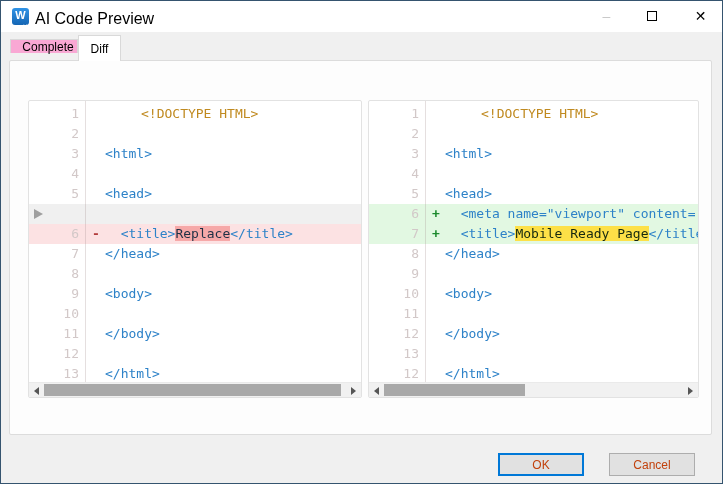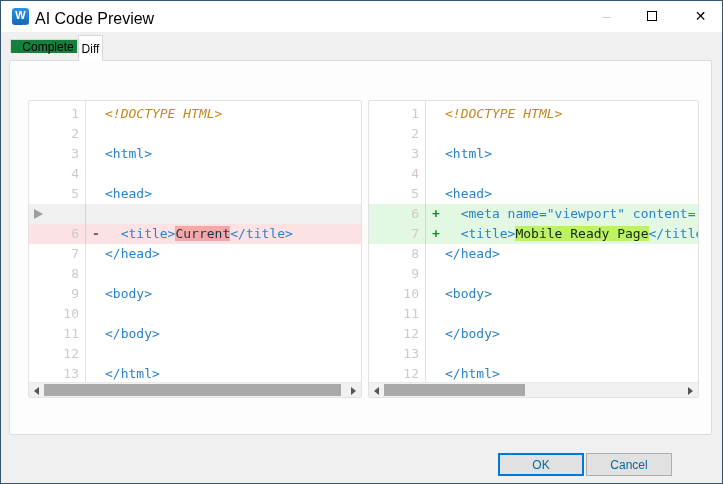--- a/index.html
+++ b/index.html
@@ -14,61 +14,61 @@
   .appicon .arr{position:absolute;right:0px;bottom:-4px;font-size:9px;color:#fff;line-height:9px;}
   .wtitle{position:absolute;left:34px;top:9px;font-size:16px;color:#000;}
   .winbtn{position:absolute;top:0;width:45px;height:30px;display:flex;align-items:center;justify-content:center;}
   .btn-min{left:583px;color:#c9c9c9;font-size:14px;}
   .btn-max{left:628px;}
   .btn-max .sq{width:10px;height:10px;border:1px solid #000;}
   .btn-close{left:677px;font-size:14px;color:#000;}
   
   .tab{position:absolute;font-size:12px;color:#000;background:#ffffff;border:1px solid #d9d9d9;
        display:flex;align-items:center;justify-content:center;}
-  .tab-inactive{left:9px;top:38px;width:68px;height:14px;border-bottom:none;background:#15803d;padding-left:8px;}
-  .tab-active{left:77px;top:34px;width:25px;height:26px;border-bottom:none;z-index:3;}
+  .tab-inactive{left:9px;top:38px;width:68px;height:14px;border-bottom:none;background:#f9a8d4;padding-left:8px;}
+  .tab-active{left:77px;top:34px;width:43px;height:26px;border-bottom:none;z-index:3;}
   .tabpage{position:absolute;left:8px;top:59px;width:703px;height:375px;background:#fdfdfd;
            border:1px solid #dcdcdc;border-radius:2px;z-index:1;}
   
   .seclabel{position:absolute;top:80px;font-size:12px;color:#1a1a1a;}
   .lbl-left{left:24px;} .lbl-right{left:365px;}
   
   .panel{position:absolute;top:99px;height:298px;background:#fff;border:1px solid #e2e2e2;
          border-radius:2px;overflow:hidden;z-index:2;}
   .panel-left{left:27px;width:334px;}
   .panel-right{left:367px;width:331px;}
   .rows{position:absolute;left:0;top:3px;right:0;bottom:15px;overflow:hidden;}
   .crow{position:relative;height:20px;white-space:pre;font-family:"DejaVu Sans Mono",monospace;
         font-size:13px;line-height:20px;}
   .lnum{position:absolute;left:0;top:0;width:50px;text-align:right;color:#d2c8c8;}
   .marker{position:absolute;left:60px;top:0;width:14px;text-align:center;font-weight:bold;}
   .m-removed{color:#b23b3b;} .m-added{color:#1d8a2e;}
   .code{position:absolute;left:76px;top:0;white-space:pre;color:#1f1f1f;}
   .row-removed{background:#fce2e3;} .row-added{background:#e2f8e2;} .row-filler{background:#f0f0f0;}
-  .seg-doctype{color:#c08a20;font-style:italic;}
+  .seg-doctype{color:#c08a20;margin-left:36px;}
   .seg-tag{color:#2d82c8;}
   .seg-hlr{background:#f6a8a8;color:#1d2f44;}
-  .seg-hla{background:#bef264;color:#15280f;}
+  .seg-hla{background:#fde047;color:#15280f;}
   .gutterline{position:absolute;left:56px;top:0;bottom:15px;width:1px;background:rgba(160,140,140,0.28);z-index:4;}
   .tri{position:absolute;left:5px;top:5px;width:0;height:0;border-left:9px solid #9f9f9f;
        border-top:5px solid transparent;border-bottom:5px solid transparent;}
   
   .hscroll{position:absolute;left:0;right:0;bottom:0;height:15px;background:#f1f1f1;border-top:1px solid #eaeaea;}
   .harrow{position:absolute;top:0;width:15px;height:15px;display:flex;align-items:center;justify-content:center;}
   .harrow-l{left:0;} .harrow-r{right:0;}
   .harrow .a{width:0;height:0;border-top:4px solid transparent;border-bottom:4px solid transparent;}
   .harrow-l .a{border-right:5px solid #555;}
   .harrow-r .a{border-left:5px solid #555;}
   .hthumb{position:absolute;top:1px;bottom:1px;background:#a9a9a9;}
   
   .fbtn{position:absolute;top:452px;width:86px;height:23px;background:#e1e1e1;border:1px solid #adadad;
-        font-size:12px;color:#0369a1;display:flex;align-items:center;justify-content:center;
+        font-size:12px;color:#c2410c;display:flex;align-items:center;justify-content:center;
         font-family:"Liberation Sans",sans-serif;}
   .btn-ok{left:497px;border:2px solid #0078d7;}
-  .btn-cancel{left:585px;}
+  .btn-cancel{left:608px;}
 </style>
 </head>
 <body>
 
 <div class="win">
 
   <div class="titlebar">
     <div class="appicon">W<span class="arr">⌄</span></div>
     <div class="wtitle">AI Code Preview</div>
     <div class="winbtn btn-min">–</div>
@@ -89,21 +89,21 @@
   <div class="seclabel lbl-right">Replace with this</div>
 
   <div class="panel panel-left">
     <div class="rows">
         <div class="crow"><span class="lnum">1</span><span class="code"><span class="seg-doctype">&lt;!DOCTYPE HTML&gt;</span></span></div>
         <div class="crow"><span class="lnum">2</span><span class="code"></span></div>
         <div class="crow"><span class="lnum">3</span><span class="code"><span class="seg-tag">&lt;html&gt;</span></span></div>
         <div class="crow"><span class="lnum">4</span><span class="code"></span></div>
         <div class="crow"><span class="lnum">5</span><span class="code"><span class="seg-tag">&lt;head&gt;</span></span></div>
         <div class="crow row-filler"><span class="tri"></span></div>
-        <div class="crow row-removed"><span class="lnum">6</span><span class="marker m-removed">-</span><span class="code"><span class="seg-tag">  &lt;title&gt;</span><span class="seg-hlr">Current</span><span class="seg-tag">&lt;/title&gt;</span></span></div>
+        <div class="crow row-removed"><span class="lnum">6</span><span class="marker m-removed">-</span><span class="code"><span class="seg-tag">  &lt;title&gt;</span><span class="seg-hlr">Replace</span><span class="seg-tag">&lt;/title&gt;</span></span></div>
         <div class="crow"><span class="lnum">7</span><span class="code"><span class="seg-tag">&lt;/head&gt;</span></span></div>
         <div class="crow"><span class="lnum">8</span><span class="code"></span></div>
         <div class="crow"><span class="lnum">9</span><span class="code"><span class="seg-tag">&lt;body&gt;</span></span></div>
         <div class="crow"><span class="lnum">10</span><span class="code"></span></div>
         <div class="crow"><span class="lnum">11</span><span class="code"><span class="seg-tag">&lt;/body&gt;</span></span></div>
         <div class="crow"><span class="lnum">12</span><span class="code"></span></div>
         <div class="crow"><span class="lnum">13</span><span class="code"><span class="seg-tag">&lt;/html&gt;</span></span></div>
       </div>
     <div class="gutterline"></div>
     <div class="hscroll">

